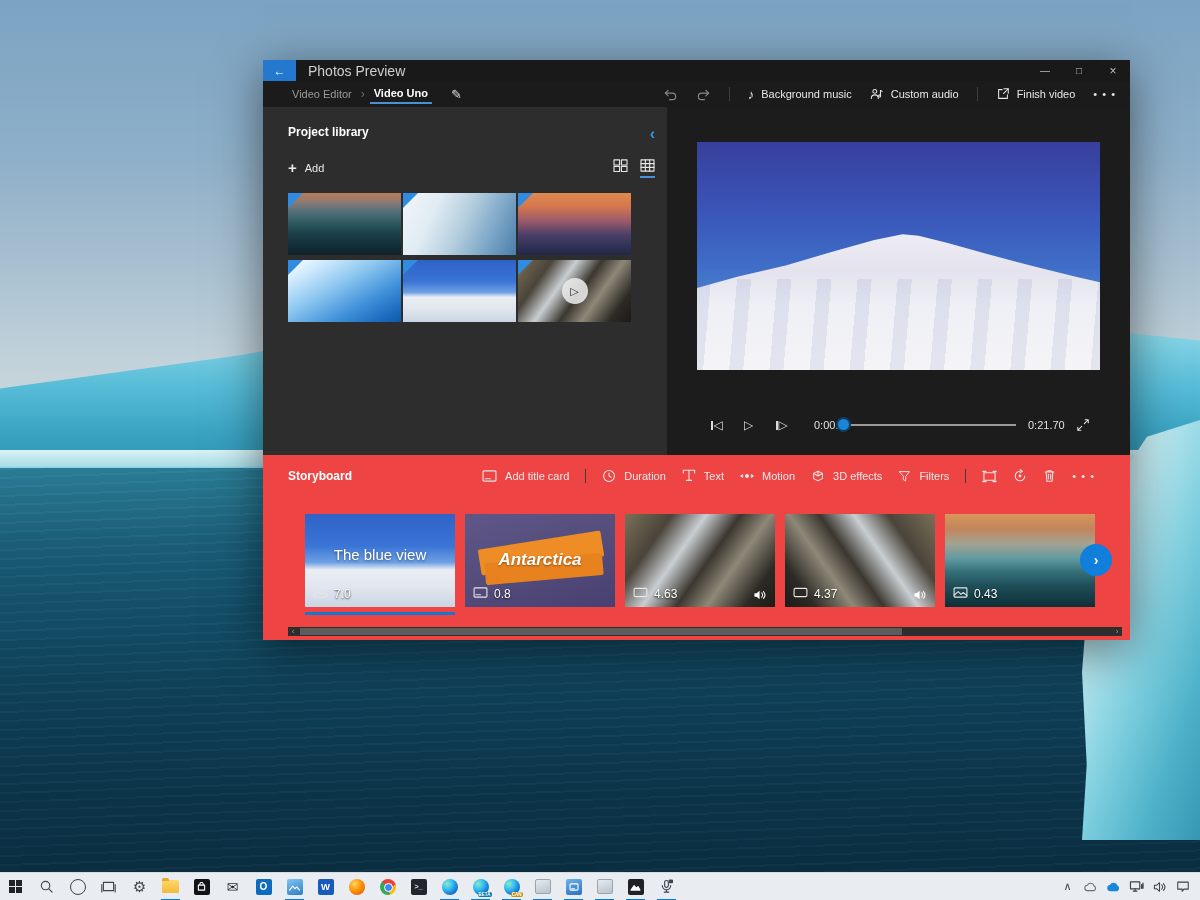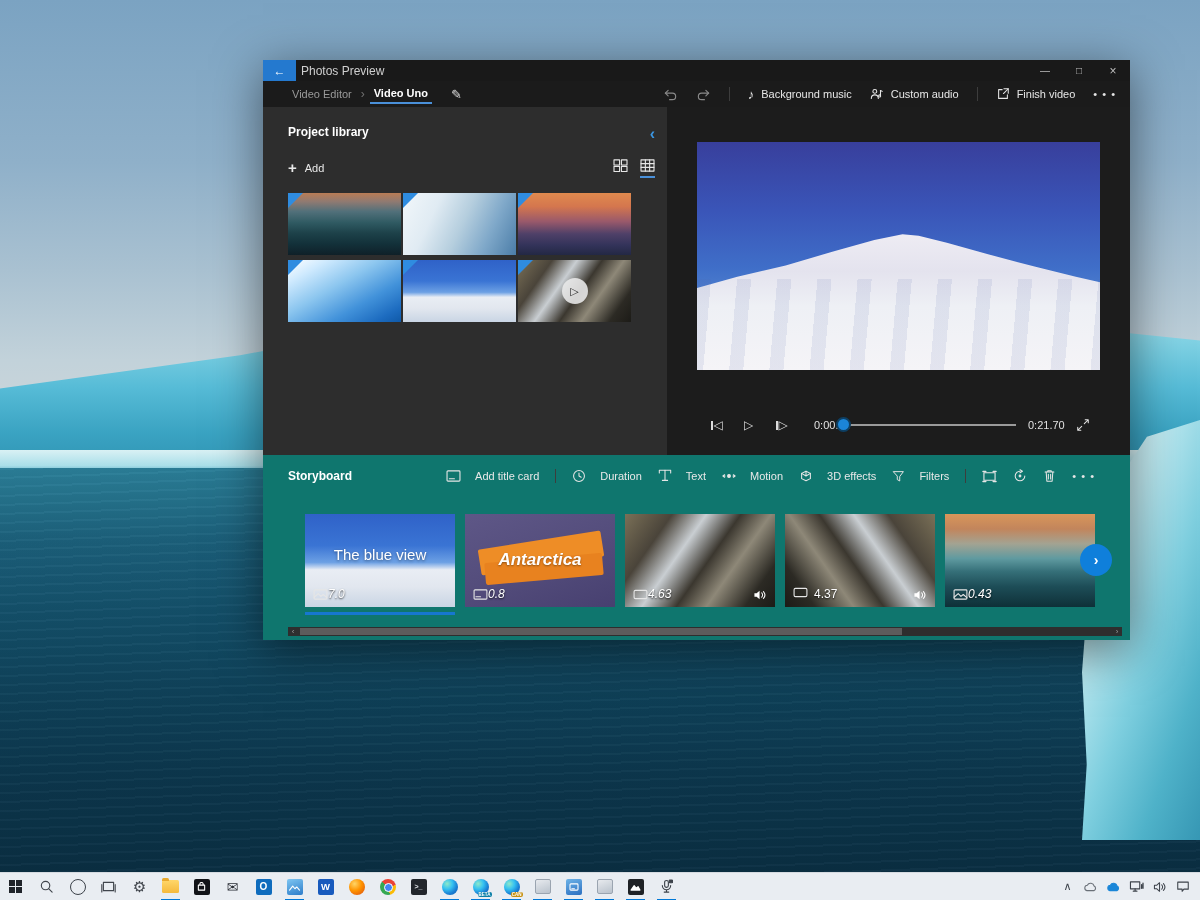--- a/index.html
+++ b/index.html
@@ -20,21 +20,21 @@
     background:repeating-linear-gradient(178deg, rgba(255,255,255,0.05) 0 2px, rgba(0,0,0,0.06) 2px 9px); opacity:.5; }
   .berg-right { position:absolute; left:1082px; width:118px; top:420px; height:420px;
     background:linear-gradient(110deg,#eefafc 0%,#bfe9f0 30%,#7fcfdf 55%,#4fb2c9 78%,#3697b4 100%);
     clip-path:polygon(100% 0, 55% 4%, 22% 18%, 6% 38%, 0 60%, 4% 82%, 0 100%, 100% 100%); }
 
   
   #win { position:absolute; left:263px; top:60px; width:867px; height:580px; background:#1f1f1f;
     box-shadow:0 10px 45px rgba(0,0,0,.5); color:#e6e6e6; font-size:11px; }
   .titlebar { position:absolute; left:0; top:0; right:0; height:21px; background:#191919; display:flex; align-items:center; }
   .backbtn { width:33px; height:21px; background:#2479cf; color:#fff; display:flex; align-items:center; justify-content:center; font-size:12px; }
-  .wtitle { margin-left:5px; font-size:12px; color:#cfcfcf; }
+  .wtitle { margin-left:12px; font-size:14px; color:#cfcfcf; }
   .wctrls { margin-left:auto; display:flex; height:21px; }
   .wc { width:34px; display:flex; align-items:center; justify-content:center; color:#bfbfbf; font-size:10px; }
   .wc.close { font-size:12px; }
 
   .cmdbar { position:absolute; left:0; top:21px; right:0; height:26px; background:#1b1b1b; display:flex; align-items:center; }
   .crumbs { display:flex; align-items:center; gap:9px; margin-left:29px; }
   .crumb-root { color:#9a9a9a; }
   .crumb-sep { color:#6f6f6f; font-size:12px; }
   .crumb-cur { color:#fff; font-weight:bold; position:relative; padding-bottom:2px; }
   .crumb-cur:after { content:""; position:absolute; left:-4px; right:-4px; bottom:-3px; height:2px; background:#4a90d9; }
@@ -78,28 +78,28 @@
   .mshade { position:absolute; left:0; right:0; bottom:0; height:40%;
     background:repeating-linear-gradient(95deg, rgba(80,100,170,.22) 0 14px, rgba(255,255,255,0) 14px 40px); opacity:.5; }
   .controls { position:absolute; left:0; right:0; top:303px; height:30px; display:flex; align-items:center; color:#dcdcdc; }
   .pc { font-size:12px; color:#dcdcdc; display:flex; align-items:center; }
   .bar { display:inline-block; width:1.5px; height:9px; background:#dcdcdc; margin:0 1px; }
   .timetxt { font-size:11px; color:#e0e0e0; }
   .slider { position:absolute; left:171px; width:178px; top:14px; height:2px; background:#9a9a9a; }
   .sthumb { position:absolute; left:-2px; top:-7px; width:15px; height:15px; border-radius:50%; background:#1b85d8; border:2px solid #0d3f63; }
 
   
-  .sb { position:absolute; left:0; top:395px; right:0; height:185px; background:#0f766e; }
+  .sb { position:absolute; left:0; top:395px; right:0; height:185px; background:#ef4444; }
   .sb-head { position:absolute; left:25px; right:35px; top:14px; display:flex; align-items:center; }
   .sb-title { font-size:12px; font-weight:bold; color:#fff; }
   .sb-tools { margin-left:auto; display:flex; align-items:center; gap:16px; }
-  .tool { display:flex; align-items:center; gap:14px; color:#e8e8e8; font-size:11px; }
+  .tool { display:flex; align-items:center; gap:8px; color:#e8e8e8; font-size:11px; }
   .clip { position:absolute; top:59px; width:150px; height:93px; overflow:hidden; color:#fff; }
-  .clip .badge { position:absolute; left:8px; bottom:6px; display:flex; align-items:center; font-size:12px;
-    text-shadow:0 1px 2px rgba(0,0,0,.8);font-style:italic; }
+  .clip .badge { position:absolute; left:8px; bottom:6px; display:flex; align-items:flex-start; gap:6px; font-size:12px;
+    text-shadow:0 1px 2px rgba(0,0,0,.8); }
   .clip .spk { position:absolute; right:8px; bottom:6px; }
   .cliptitle { position:absolute; left:0; right:0; top:34%; text-align:center; font-size:15px; color:#fff; text-shadow:0 1px 3px rgba(0,0,0,.45); }
   .selline { position:absolute; left:42px; top:157px; width:150px; height:3px; background:#1677d0; }
   .c5 { background:linear-gradient(180deg,#d8965a 0%,#c2855c 16%,#a3a392 32%,#5f9aa0 48%,#356f78 62%,#1d4d57 78%,#0e3038 100%); }
   .antarc { background:linear-gradient(160deg,#5e5787 0%,#544d7c 50%,#474070 100%); }
   .brush { position:absolute; left:14px; top:26px; width:124px; height:26px; background:#ee8d26; transform:rotate(-9deg); border-radius:2px; }
   .brush2 { position:absolute; left:20px; top:44px; width:118px; height:22px; background:#e8821f; transform:rotate(-5deg); border-radius:2px; }
   .antxt { position:absolute; left:0; right:0; top:36px; text-align:center; font-weight:bold; font-style:italic; font-size:17px; color:#fff; text-shadow:0 1px 2px rgba(0,0,0,.4); }
   .nextbtn { position:absolute; left:817px; top:89px; width:32px; height:32px; border-radius:50%; background:#0f7fdb;
     color:#fff; display:flex; align-items:center; justify-content:center; font-size:14px; font-weight:bold; }

